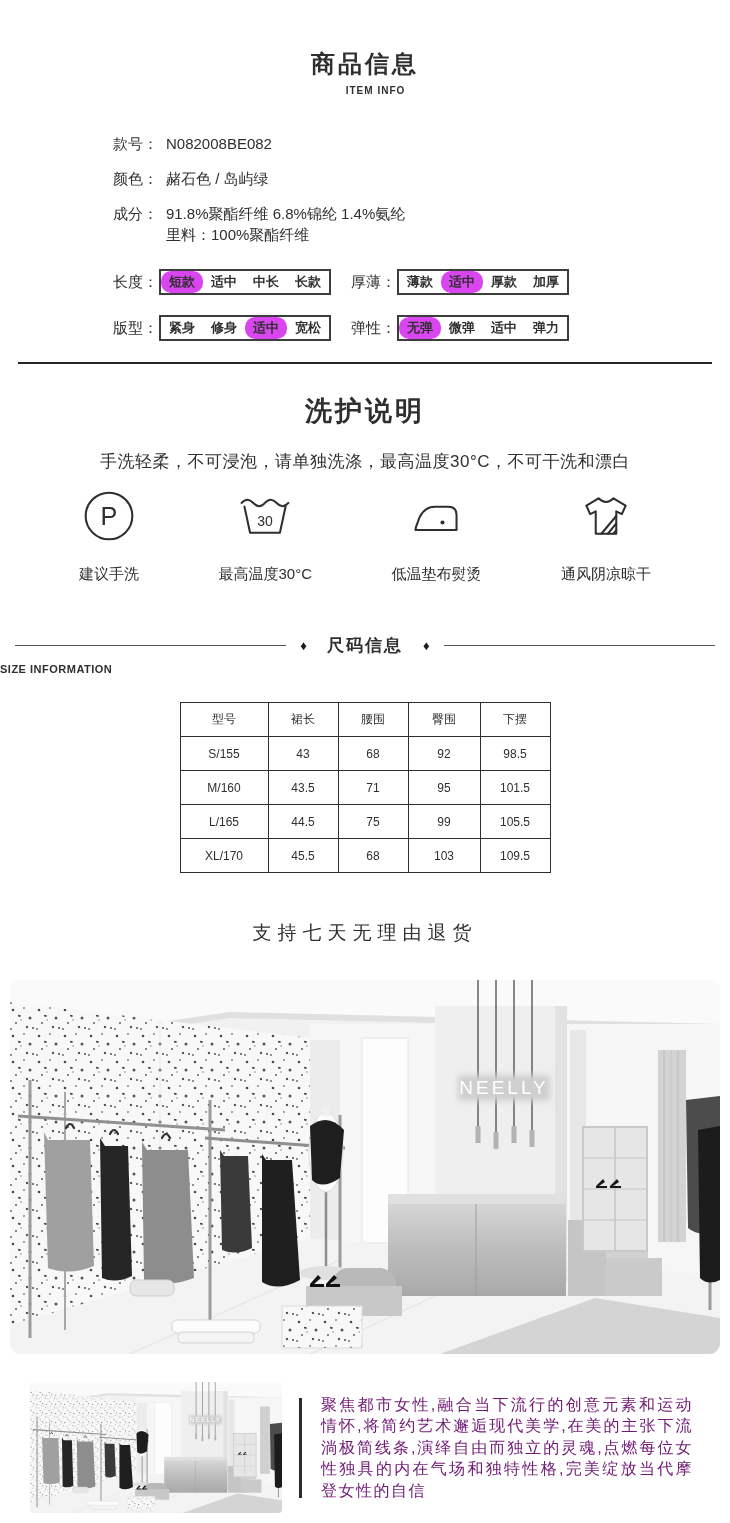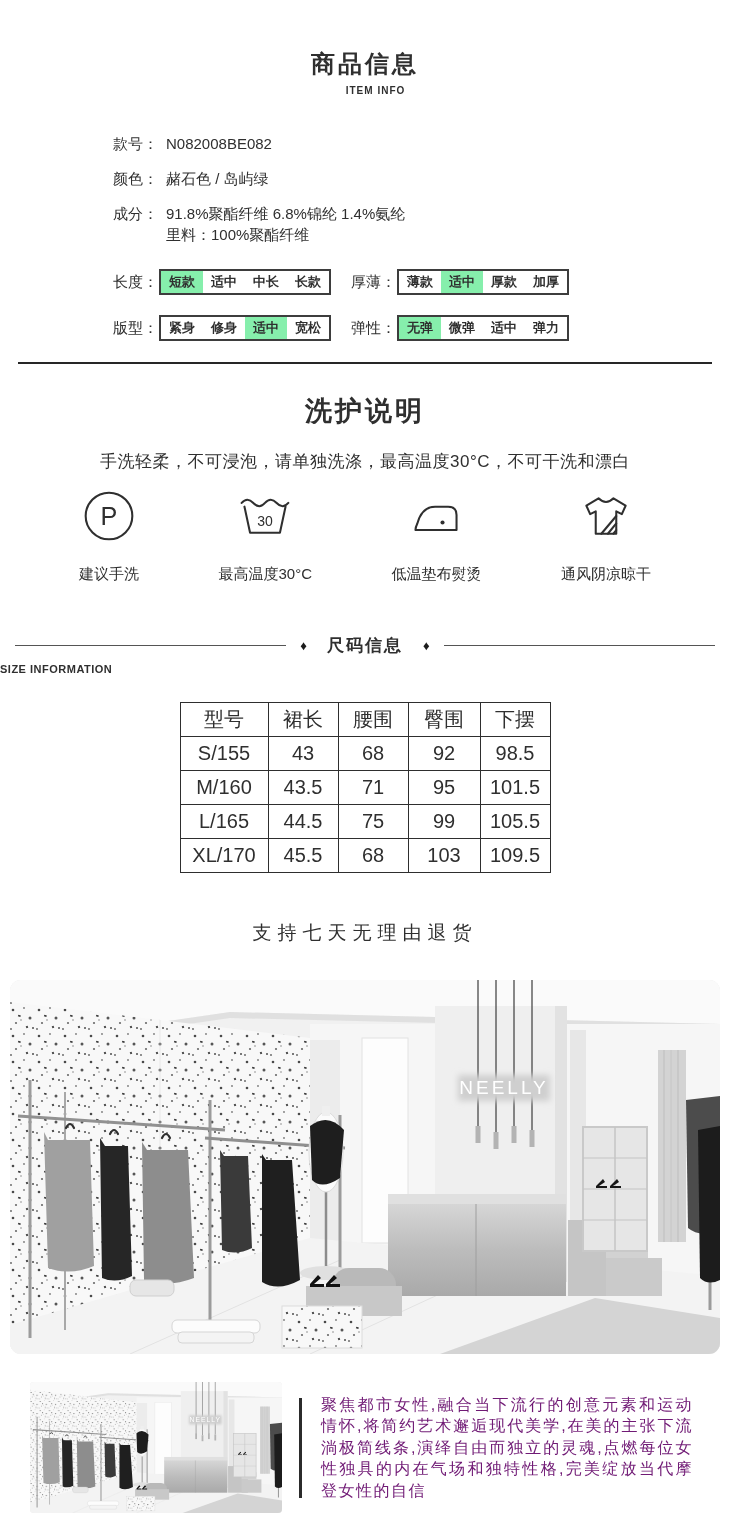--- a/index.html
+++ b/index.html
@@ -22,21 +22,21 @@
   .info-label { width:48px; flex:none; }
   .info-val { margin-left:5px; }
   .info-val2 { margin-left:53px; line-height:20px; margin-top:1px; }
 
   
   .attrs { margin:24px 0 0 113px; display:grid; grid-template-columns:auto auto; column-gap:58px; row-gap:13px; width:fit-content;gap:20px; }
   .attr { display:flex; align-items:center; }
   .attr-label { font-size:15px; width:46px; flex:none; }
   .attr-box { display:flex; border:2px solid #3d3d3d; }
   .opt { width:42px; height:22px; line-height:22px; text-align:center; font-size:13px; font-weight:600; }
-  .opt.sel { background:#86efac; }
+  .opt.sel { background:#d946ef;border-radius:10px; }
 
   .divider { margin:21px 18px 0 18px; border:none; border-top:2px solid #262626; }
 
   
   .care-title { text-align:center; font-size:27px; font-weight:600; letter-spacing:3px; margin-top:29px; }
   .care-desc { text-align:center; font-size:17px; margin-top:21px; letter-spacing:0.5px; }
   .care-icons { width:572px; margin:15px auto 0 auto; display:flex; justify-content:space-between; }
   .care-item { text-align:center; }
   .care-item svg { display:block; margin:0 auto; }
   .care-label { font-size:15px; margin-top:21px; white-space:nowrap; }
@@ -45,21 +45,21 @@
   .size-hdr { margin-top:50px; display:flex; align-items:center; padding:0 15px; }
   .size-line { flex:1; border-top:1.5px solid #555; }
   .size-diamond { font-size:13px; margin:0 14px; color:#1c1c1c; }
   .size-title { font-size:17px; font-weight:600; letter-spacing:2px; padding:0 6px; }
   .size-sub { text-align:left; font-size:11px; font-weight:700; letter-spacing:0.5px; margin-top:6px; }
 
   
   table.size { border-collapse:collapse; margin:27px auto 0 auto; }
   table.size th, table.size td {
     border:1.5px solid #2e2e2e; text-align:center; font-weight:400;
-    height:34px; font-size:20px; padding:0 8px;
+    height:34px; font-size:12px; padding:0 8px;
   }
   col.c0 { width:88px; } col.c1 { width:70px; } col.c2 { width:70px; }
   col.c3 { width:72px; } col.c4 { width:70px; }
 
   .return-line { text-align:center; font-size:19px; font-weight:500; letter-spacing:6px; margin-top:47px; }
 
   
   .main-photo { margin:34px 10px 0 10px; width:710px; height:374px; border-radius:11px; overflow:hidden; background:#eee; }
   .brand-row { margin:28px 0 0 30px; display:flex; align-items:center; }
   .thumb-photo { width:252px; height:131px; border-radius:4px; overflow:hidden; flex:none; background:#eee; }

